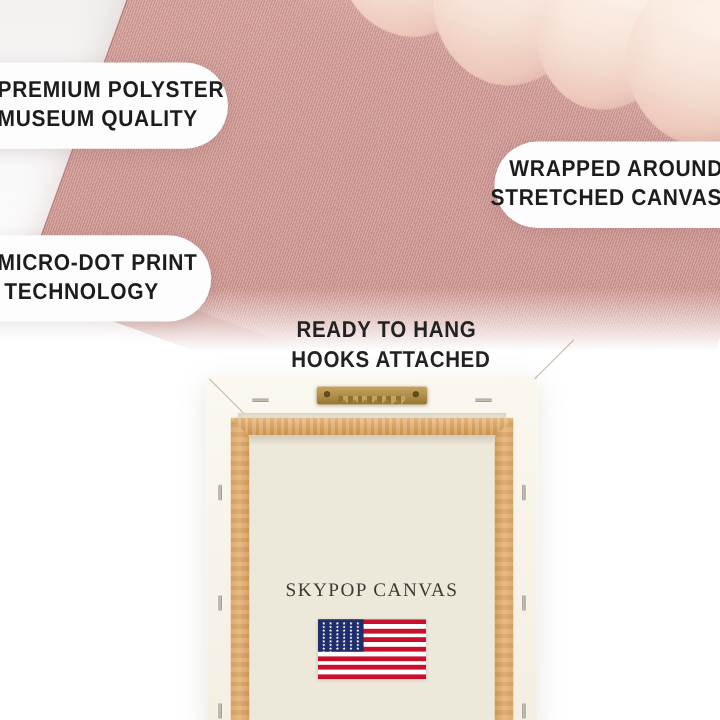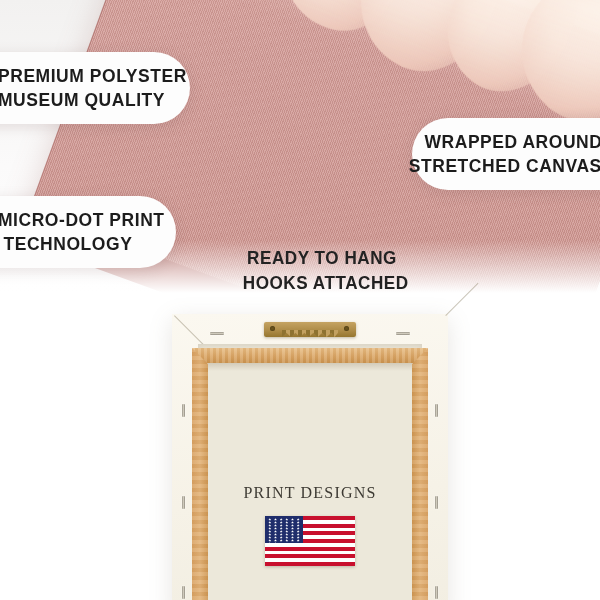--- a/index.html
+++ b/index.html
@@ -110,21 +110,21 @@
   .bubble.right-anchored span { transform-origin: right center; text-align: right; }
   .bubble span.l2 { text-align: center; }
 
   #bubble-premium { left: -16px; top: 52px; width: 206px; height: 72px; }
   #bubble-wrapped { left: 412px; top: 118px; width: 204px; height: 72px; }
   #bubble-microdot { left: -16px; top: 196px; width: 192px; height: 72px; }
 
   
   .free-label {
     position: absolute;
-    left: 234px; top: 246px;
+    left: 234px; top: 264px;
     width: 176px;
     text-align: center;
   }
   .free-label span {
     display: block;
     font-family: "Liberation Sans", sans-serif;
     font-size: 19px;
     font-weight: 700;
     letter-spacing: .6px;
     color: #222222;
@@ -334,21 +334,21 @@
     <div class="staple h st-t1"></div>
     <div class="staple h st-t2"></div>
 
     <div class="hanger">
       <div class="hanger-hole a"></div>
       <div class="hanger-hole b"></div>
       <div class="hanger-teeth"></div>
     </div>
 
     <div class="brand">
-      <div class="brand-name">PRINT DESIGNS</div>
+      <div class="brand-name">SKYPOP CANVAS</div>
       <div class="flag">
           <div class="stripe" style="top: 46.1538px; height: 3.84615px; background: rgb(200, 16, 46);"></div>
           <div class="stripe" style="top: 38.4615px; height: 3.84615px; background: rgb(200, 16, 46);"></div>
           <div class="stripe" style="top: 30.7692px; height: 3.84615px; background: rgb(200, 16, 46);"></div>
           <div class="stripe" style="top: 23.0769px; height: 3.84615px; background: rgb(200, 16, 46);"></div>
           <div class="stripe" style="top: 15.3846px; height: 3.84615px; background: rgb(200, 16, 46);"></div>
           <div class="stripe" style="top: 7.69231px; height: 3.84615px; background: rgb(200, 16, 46);"></div>
           <div class="stripe" style="top: 0px; height: 3.84615px; background: rgb(200, 16, 46);"></div>
         <div class="canton" style="background: rgb(31, 45, 107);">
           <div class="stars">

